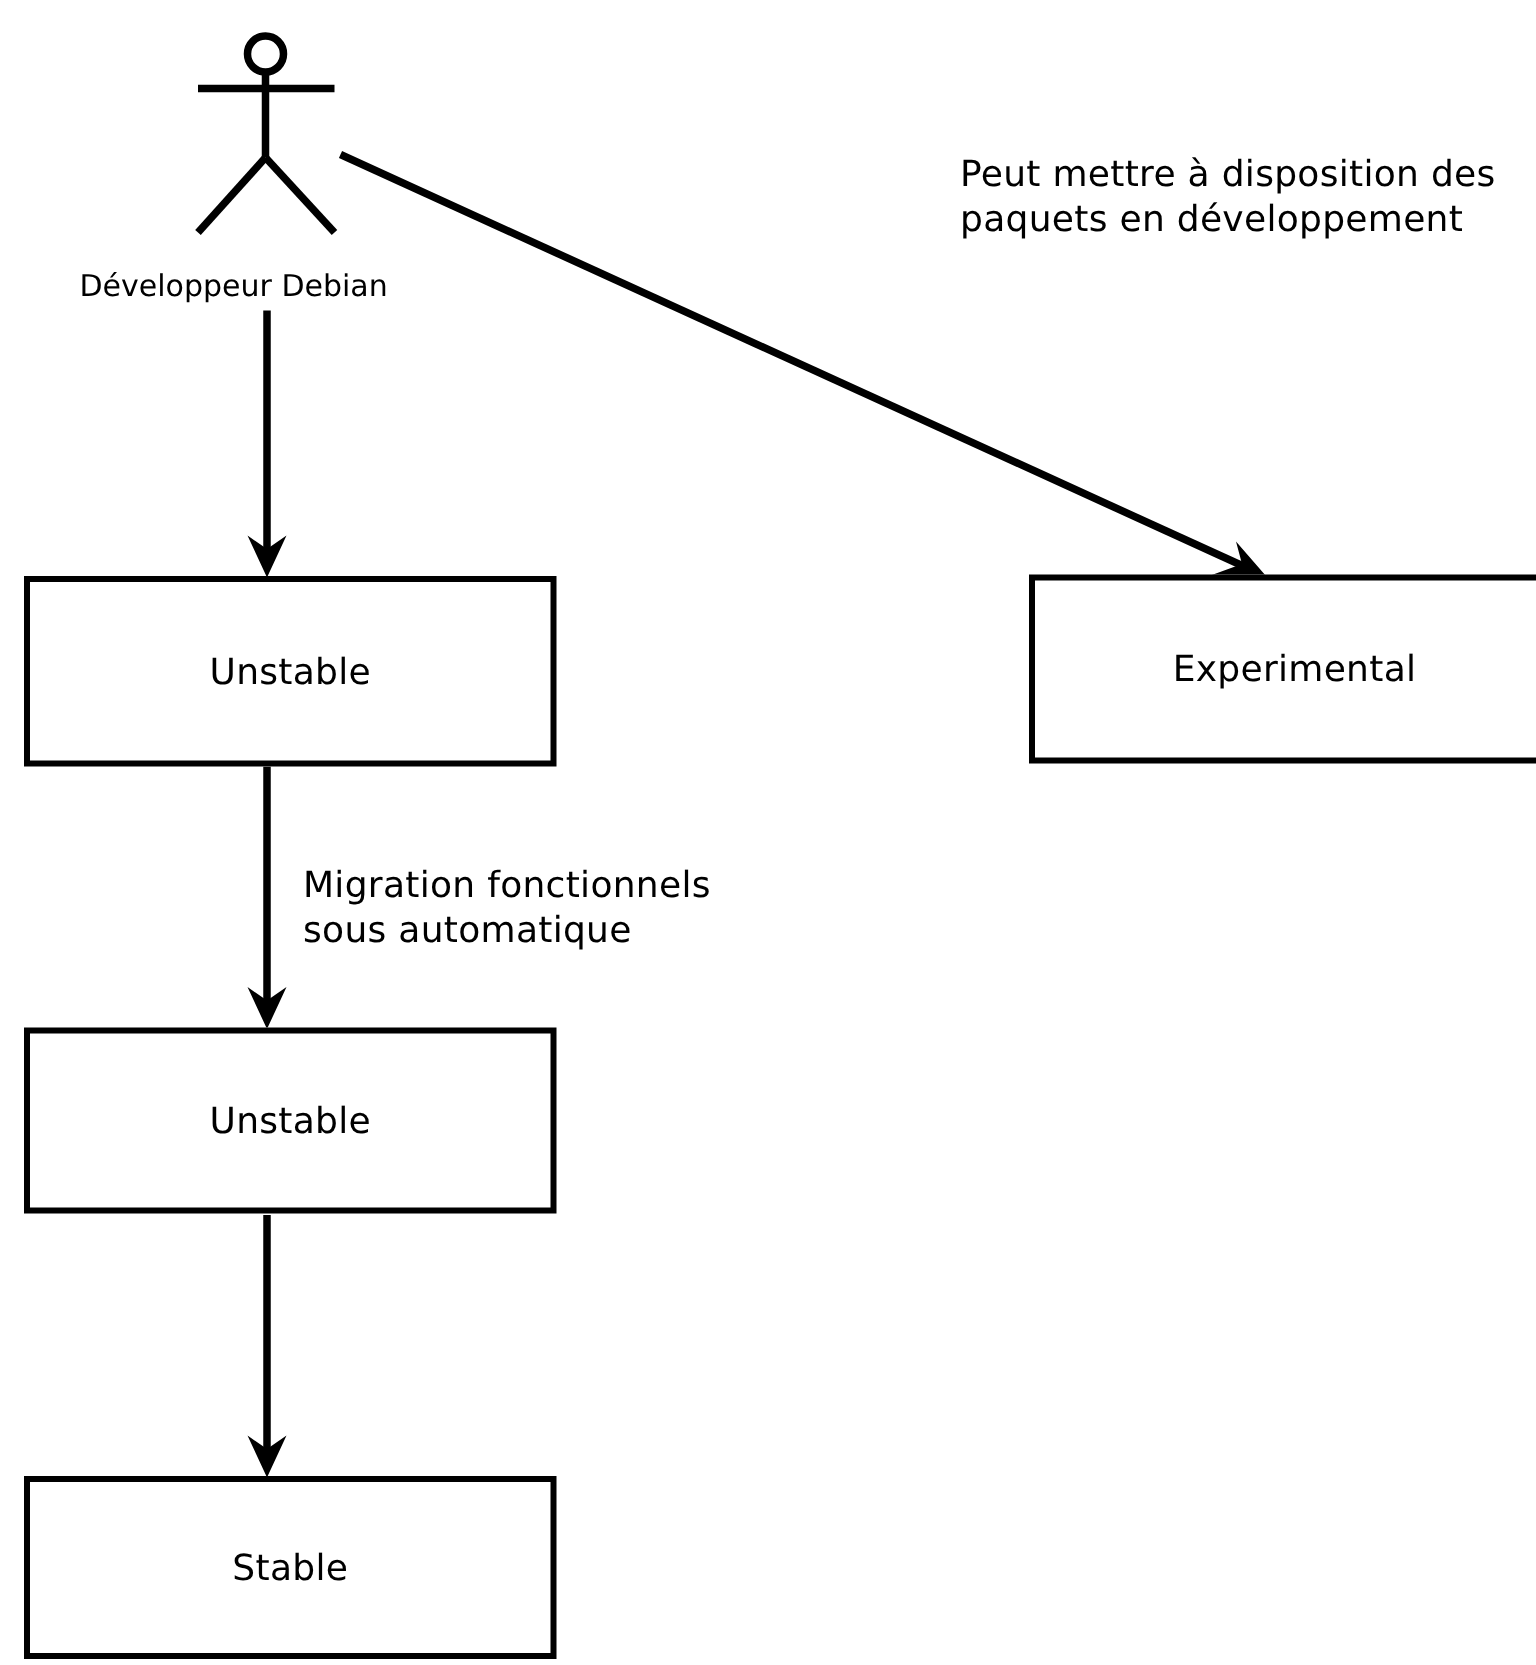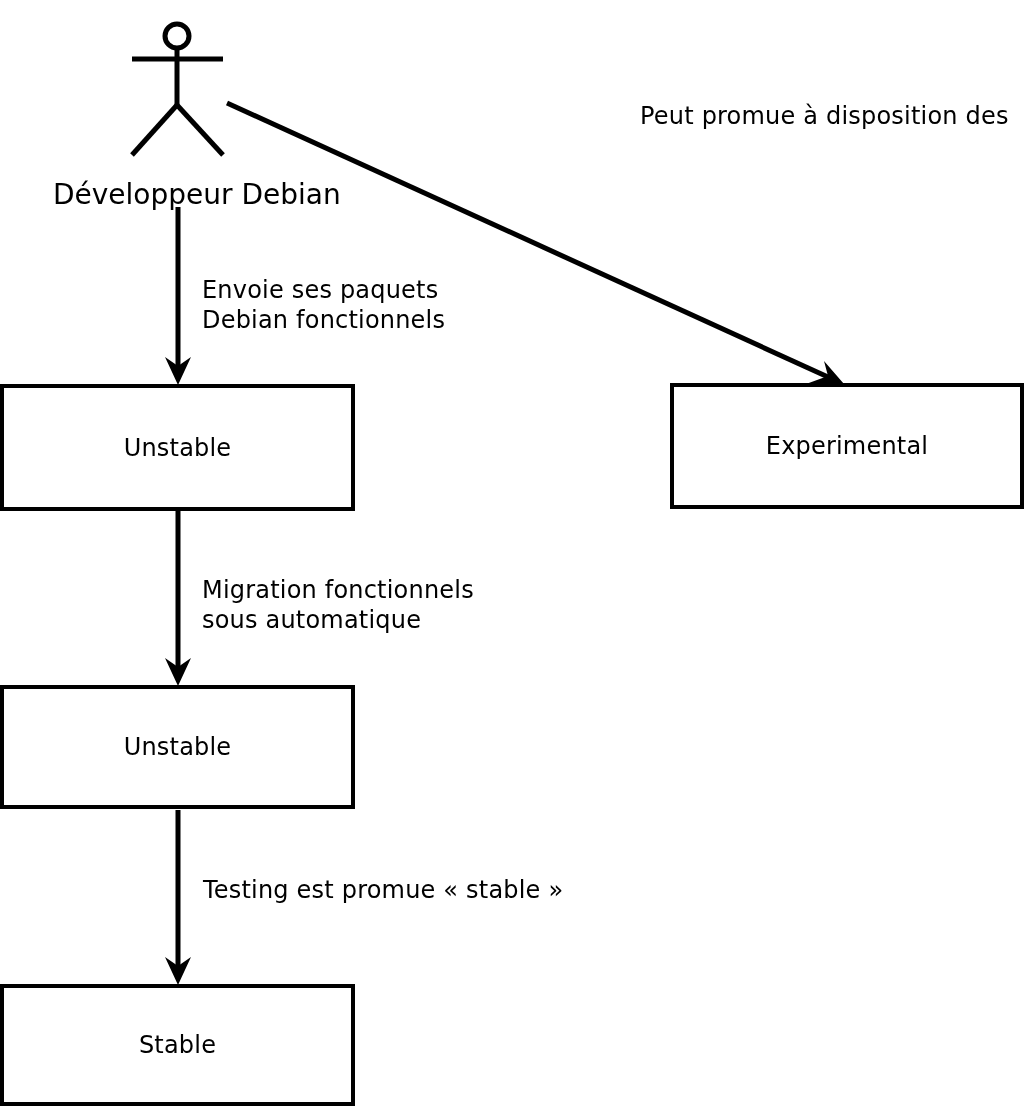--- a/index.html
+++ b/index.html
@@ -24,20 +24,21 @@
     height: 1110px;
   }
   .node {
     position: absolute;
     box-sizing: border-box;
     border: 4px solid #000000;
     background: #ffffff;
     display: flex;
     align-items: center;
     justify-content: center;
+    margin-left: 16px;
   }
   .node-label {
     font-size: 24px;
     letter-spacing: 0.2px;
     white-space: nowrap;
   }
   #node-unstable     { left: 0px;   top: 384px; width: 355px; height: 127px; }
   #node-experimental { left: 670px; top: 383px; width: 354px; height: 126px; text-align: center; }
   #node-testing      { left: 0px;   top: 685px; width: 355px; height: 124px; }
   #node-stable       { left: 0px;   top: 984px; width: 355px; height: 122px; text-align: right; }
@@ -52,22 +53,22 @@
   #note-experimental { left: 640px; top: 101px; }
   #note-upload       { left: 202px; top: 275px; }
   #note-migration    { left: 202px; top: 575px; }
   #note-promotion    { left: 203px; top: 875px; }
 
   .actor-label {
     position: absolute;
     left: 53px;
     top: 178px;
     width: 250px;
-    text-align: right;
-    font-size: 28px;
+    text-align: left;
+    font-size: 20px;
     white-space: nowrap;
   }
 </style>
 </head>
 <body>
 
 <div id="canvas">
 
   <svg id="diagram-svg" viewBox="0 0 1024 1110" xmlns="http://www.w3.org/2000/svg">
 
@@ -96,35 +97,31 @@
 
     <g>
       <line x1="178" y1="810" x2="178" y2="972" stroke="#000000" stroke-width="5"></line>
       <polygon fill="#000000" points="178,985 165,957 178,966 191,957"></polygon>
     </g>
   </svg>
 
   <div class="actor-label">Développeur Debian</div>
 
   <div class="annotation" id="note-experimental">
-    <div>Peut promue à disposition des</div>
+    <div>Peut mettre à disposition des</div>
+    <div>paquets en développement</div>
   </div>
 
-  <div class="annotation" id="note-upload">
-    <div>Envoie ses paquets</div>
-    <div>Debian fonctionnels</div>
-  </div>
 
   <div class="annotation" id="note-migration">
     <div>Migration fonctionnels</div>
     <div>sous automatique</div>
   </div>
 
   <div class="annotation" id="note-promotion">
-    <div>Testing est promue « stable »</div>
   </div>
 
   <div class="node" id="node-unstable">
     <span class="node-label">Unstable</span>
   </div>
 
   <div class="node" id="node-experimental">
     <span class="node-label">Experimental</span>
   </div>
 

